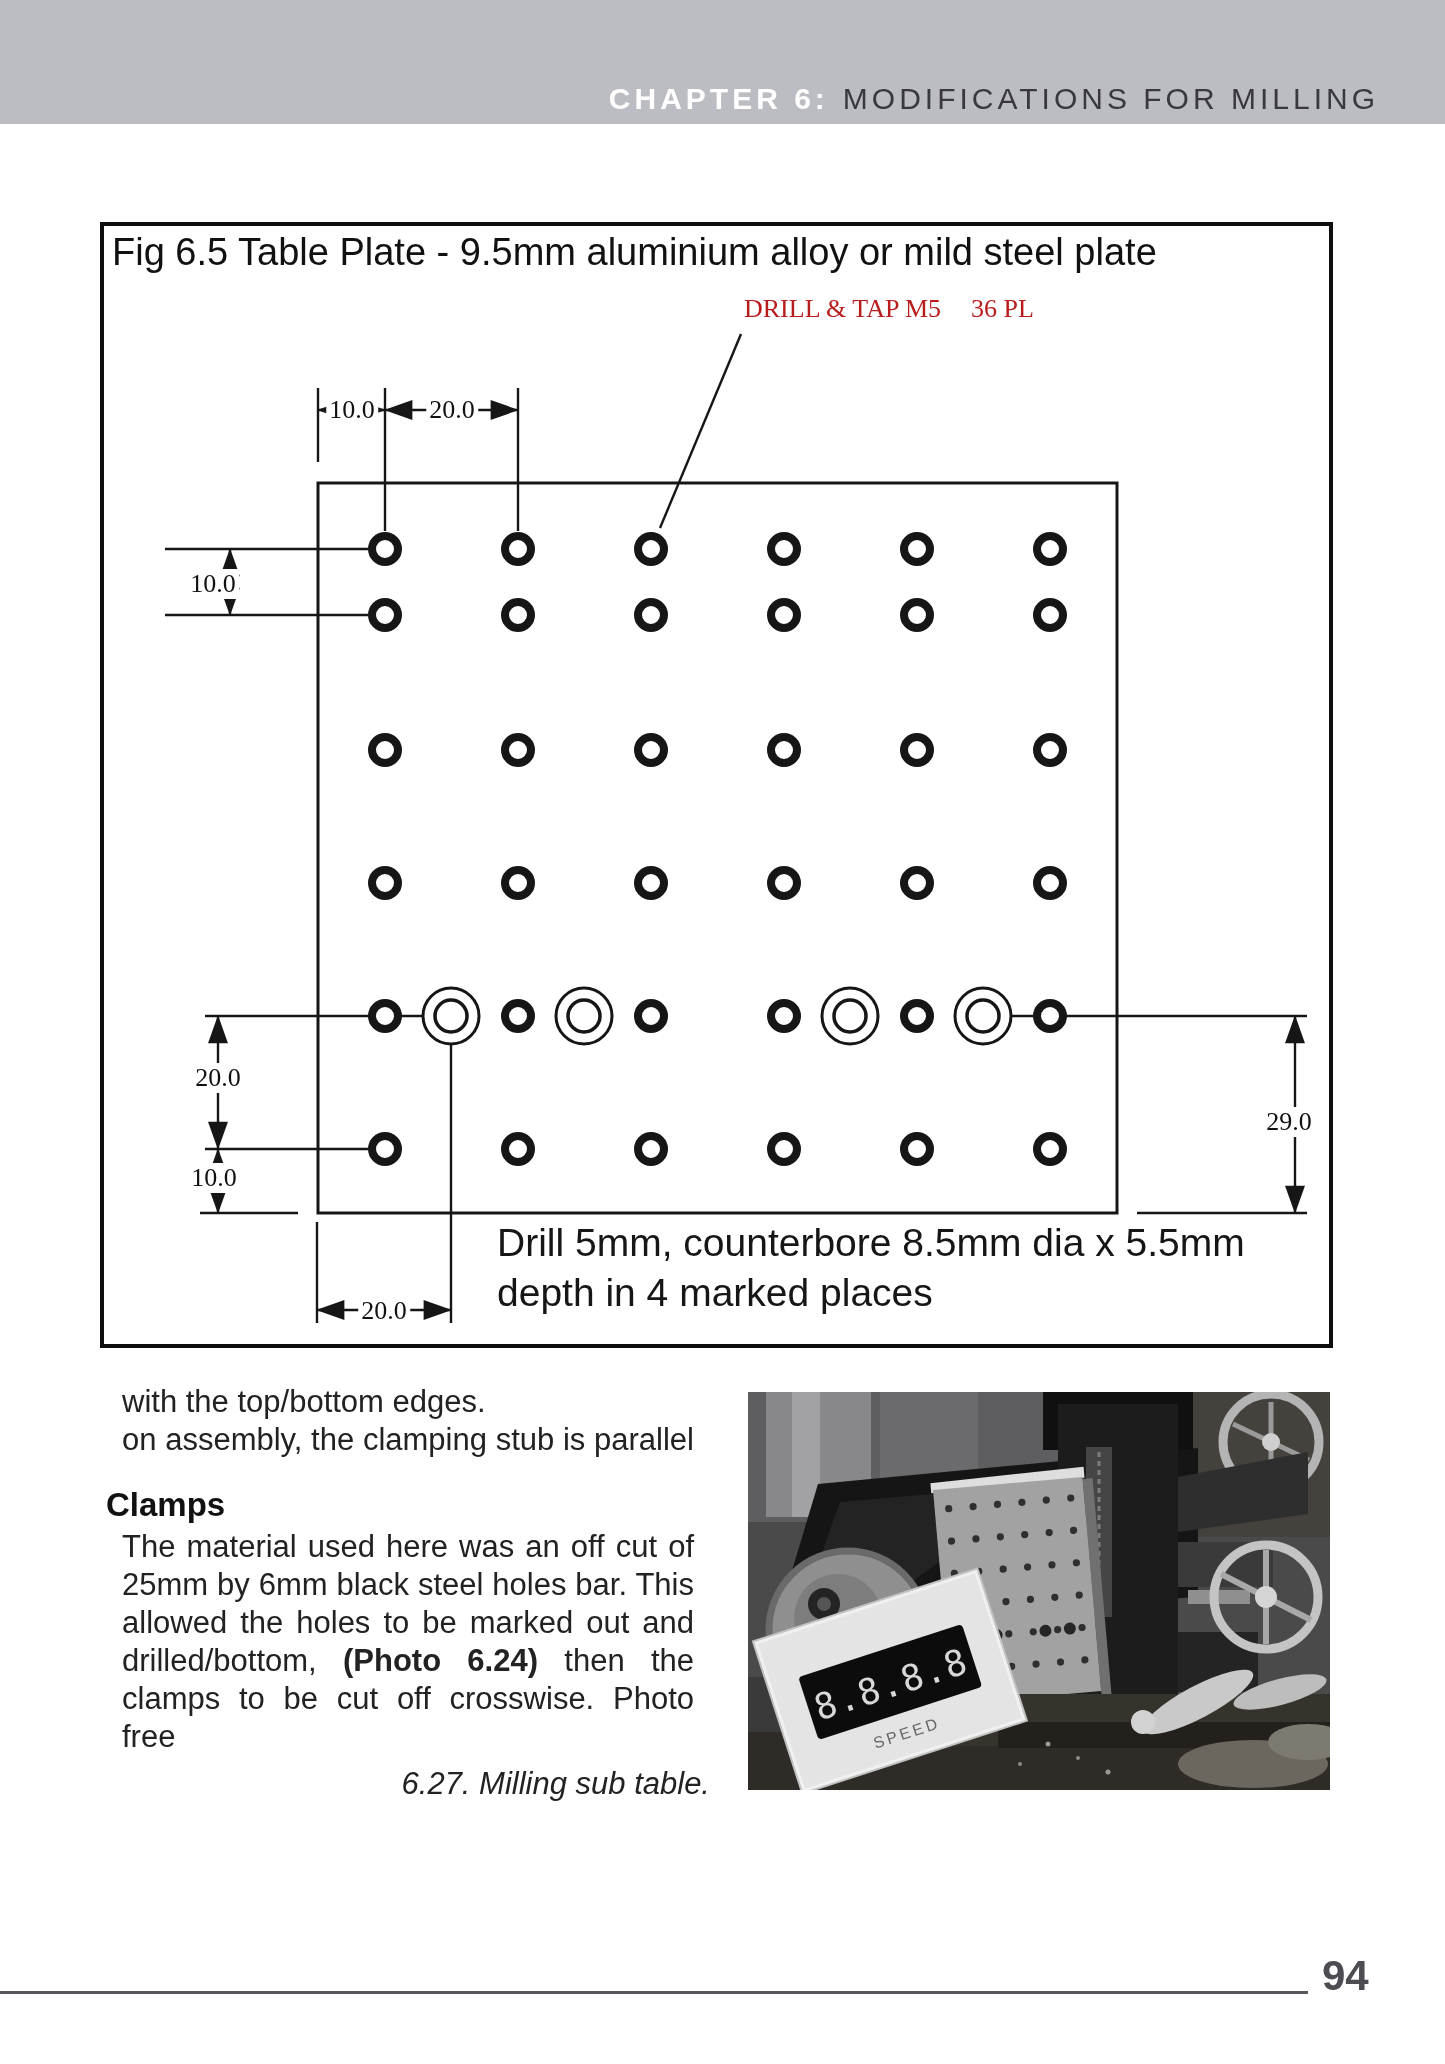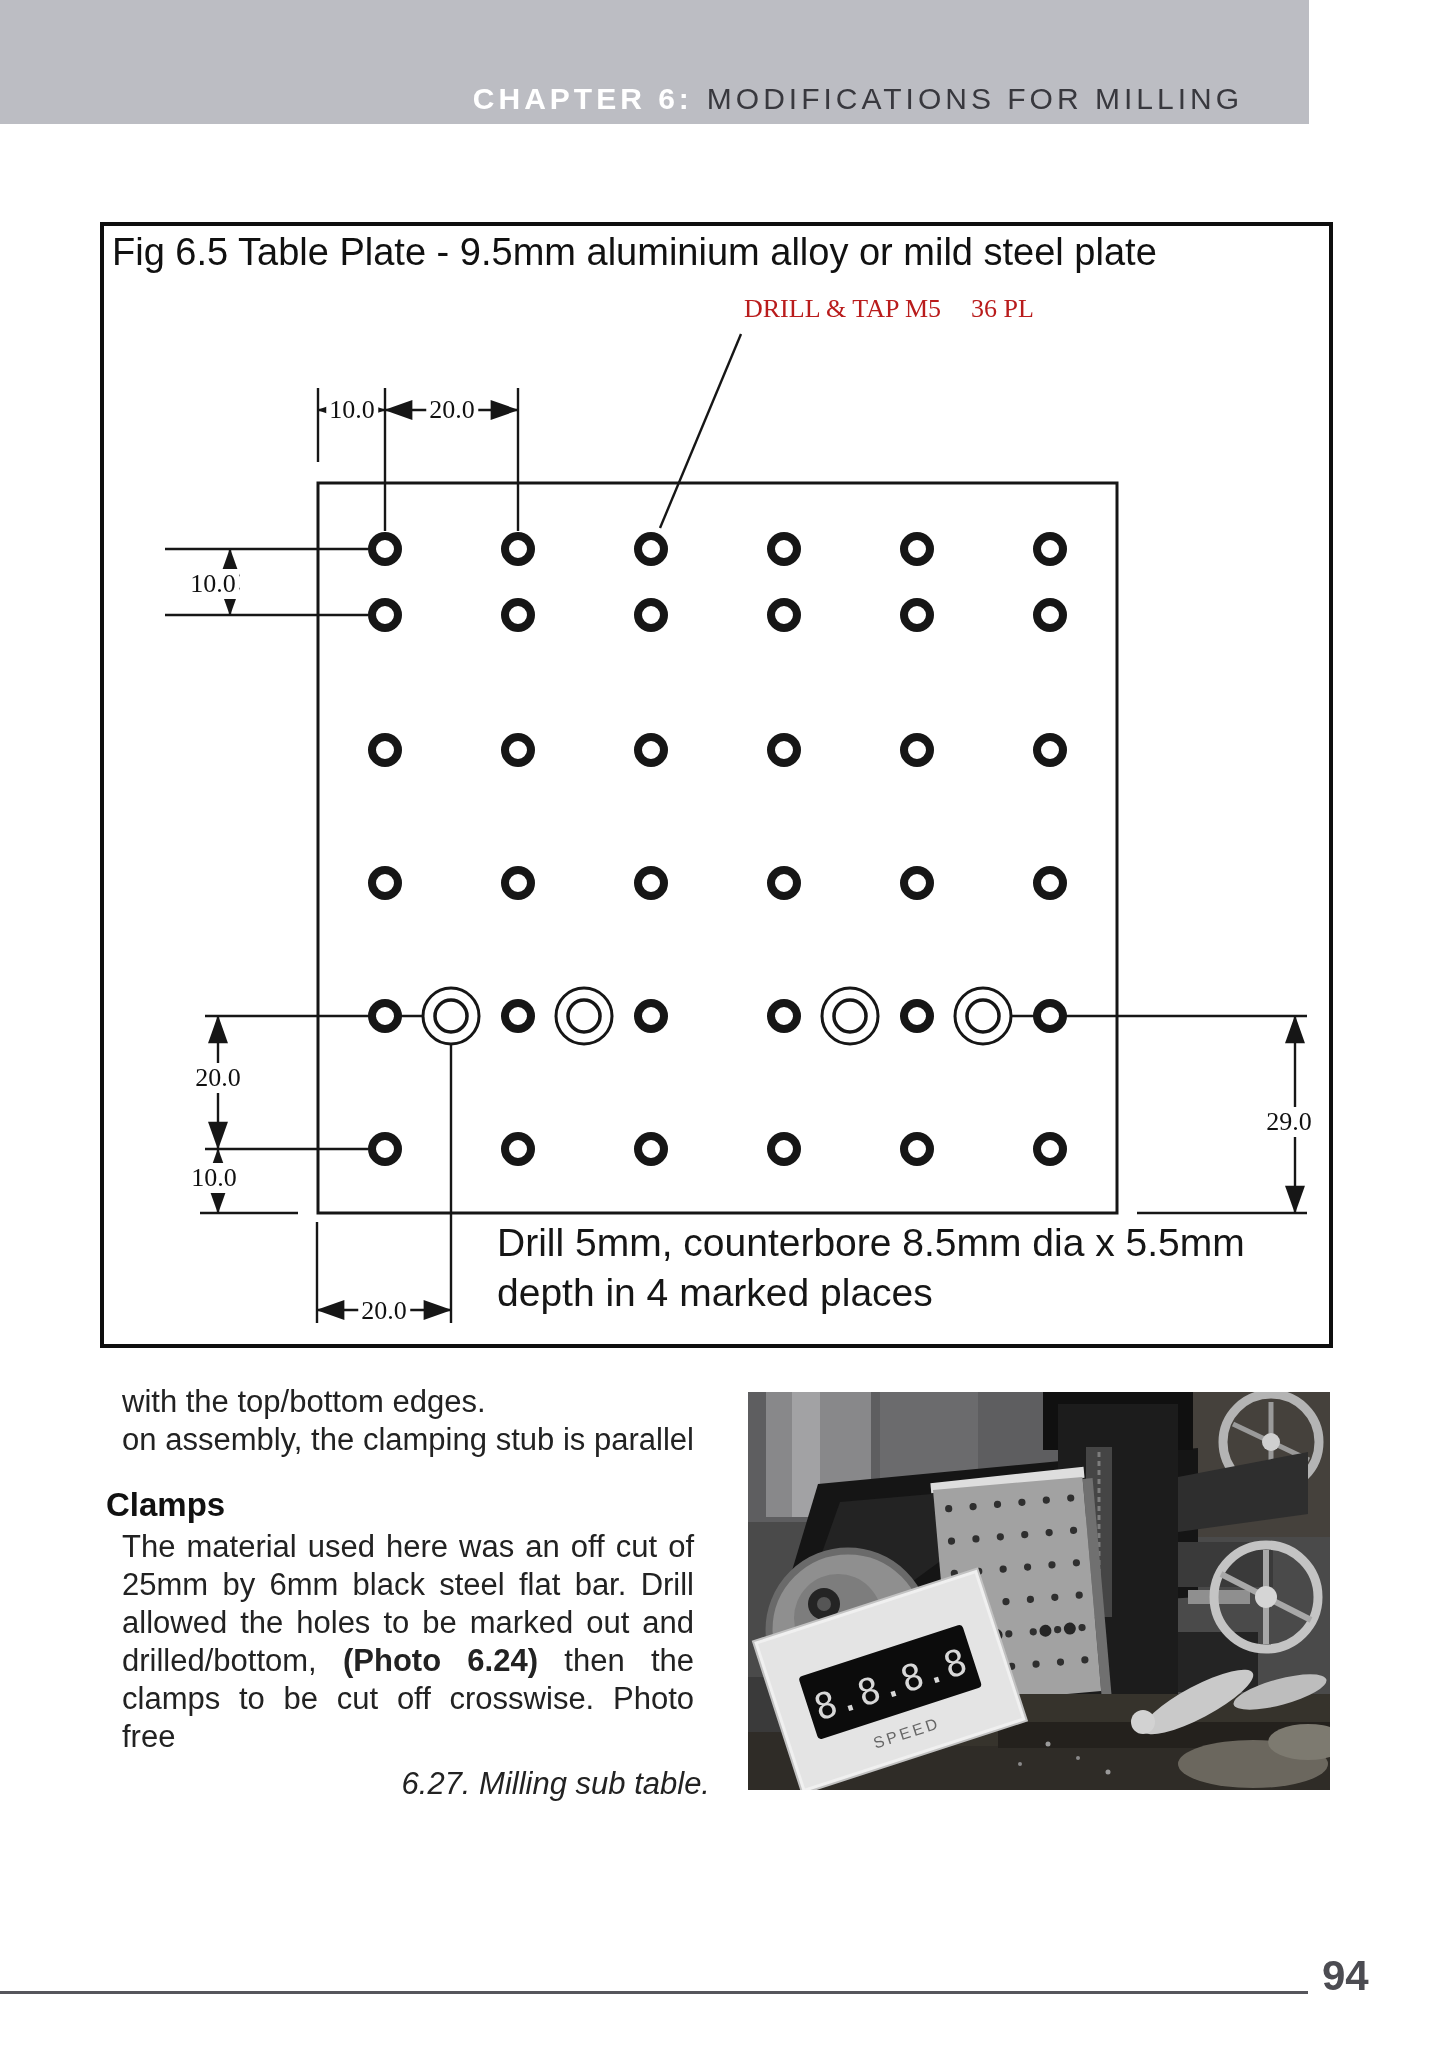--- a/index.html
+++ b/index.html
@@ -1,19 +1,19 @@
 <!DOCTYPE html>
 <html><head>
 <meta charset="utf-8">
 <style>
   html,body{margin:0;padding:0;background:#777;}
   .page{position:relative;width:1445px;height:2064px;background:#ffffff;overflow:hidden;
         font-family:"Liberation Sans",sans-serif;color:#1c1c1c;}
   
-  .header-band{position:absolute;left:0;top:0;width:1309px;height:124px;background:#bcbdc3;}
+  .header-band{position:absolute;left:0;top:0;width:1445px;height:124px;background:#bcbdc3;}
   .header-line{position:absolute;top:82px;right:66px;font-size:30px;letter-spacing:4px;white-space:nowrap;}
   .chapter-label{color:#ffffff;font-weight:bold;margin-right:14px;}
   .chapter-title{color:#38383e;font-weight:normal;}
   
   .fig-box{position:absolute;left:100px;top:222px;width:1233px;height:1126px;
            border:4px solid #0e0e0e;box-sizing:border-box;background:#fff;}
   .fig-title{position:absolute;left:112px;top:231px;font-size:38px;color:#111;white-space:nowrap;}
   .drill-note{position:absolute;left:744px;top:294px;font-family:"Liberation Serif",serif;
               font-size:26px;color:#b91c1c;white-space:nowrap;}
   .drill-note .places{margin-left:30px;}
@@ -142,21 +142,21 @@
     <div>depth in 4 marked places</div>
   </div>
 
   <div class="col" id="para1" style="top:1383px;">
       <div class="tline" style="text-align: left;"><span>with the top/bottom edges.</span></div>
       <div class="tline just"><span>on assembly, the clamping stub is parallel</span></div>
     </div>
   <div class="clamps-h">Clamps</div>
   <div class="col" id="para2" style="top:1528px;">
       <div class="tline just"><span>The material used here was an off cut of</span></div>
-      <div class="tline just"><span>25mm by 6mm black steel flat bar. Drill</span></div>
+      <div class="tline just"><span>25mm by 6mm black steel holes bar. This</span></div>
       <div class="tline just"><span>allowed the holes to be marked out and</span></div>
       <div class="tline just"><span>drilled/bottom, </span><span style="font-weight: bold;">(Photo 6.24)</span><span> then the</span></div>
       <div class="tline just"><span>clamps to be cut off crosswise. Photo free</span></div>
     </div>
   <div class="caption">6.27. Milling sub table.</div>
 
   <svg class="photo" viewBox="0 0 582 398">
     <rect width="582" height="398" fill="#4a4a4a"></rect>
     <rect width="582" height="130" fill="#5e5e60"></rect>
     <rect x="18" y="0" width="105" height="125" fill="#88888a"></rect>

